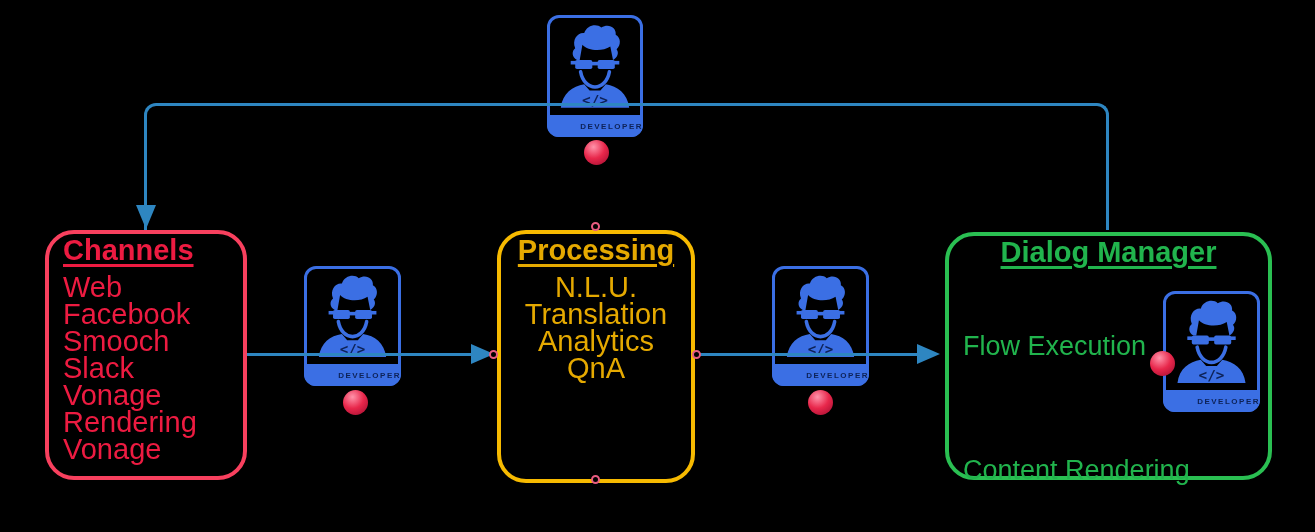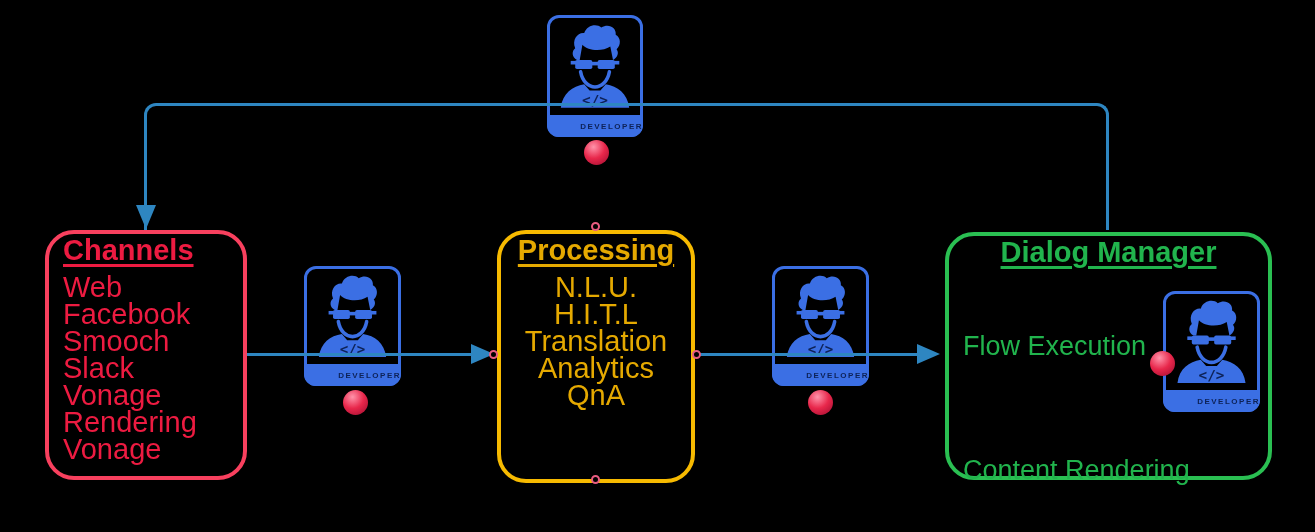--- a/index.html
+++ b/index.html
@@ -101,21 +101,20 @@
     <div class="item">Smooch</div>
     <div class="item">Slack</div>
     <div class="item">Vonage</div>
     <div class="item">Rendering</div>
     <div class="item">Vonage</div>
   </div>
 
   <div class="node processing" style="left:497px; top:230px; width:198px; height:253px;text-align:center;">
     <div class="title">Processing</div>
     <div class="item">N.L.U.</div>
-    <div class="item">H.I.T.L</div>
     <div class="item">Translation</div>
     <div class="item">Analytics</div>
     <div class="item">QnA</div>
   </div>
 
   <div class="node dialog" style="left:945px; top:232px; width:327px; height:248px;text-align:center;">
     <div class="title">Dialog Manager</div>
     <div class="dm-item dm-flow">Flow Execution</div>
     <div class="dm-item dm-content">Content Rendering</div>
   </div>

